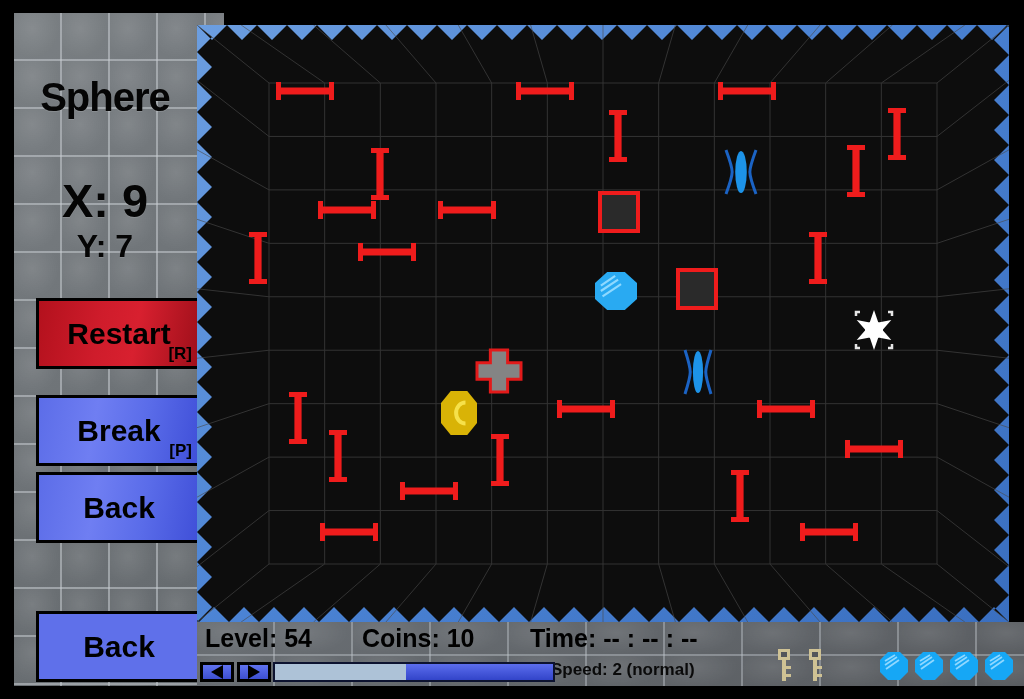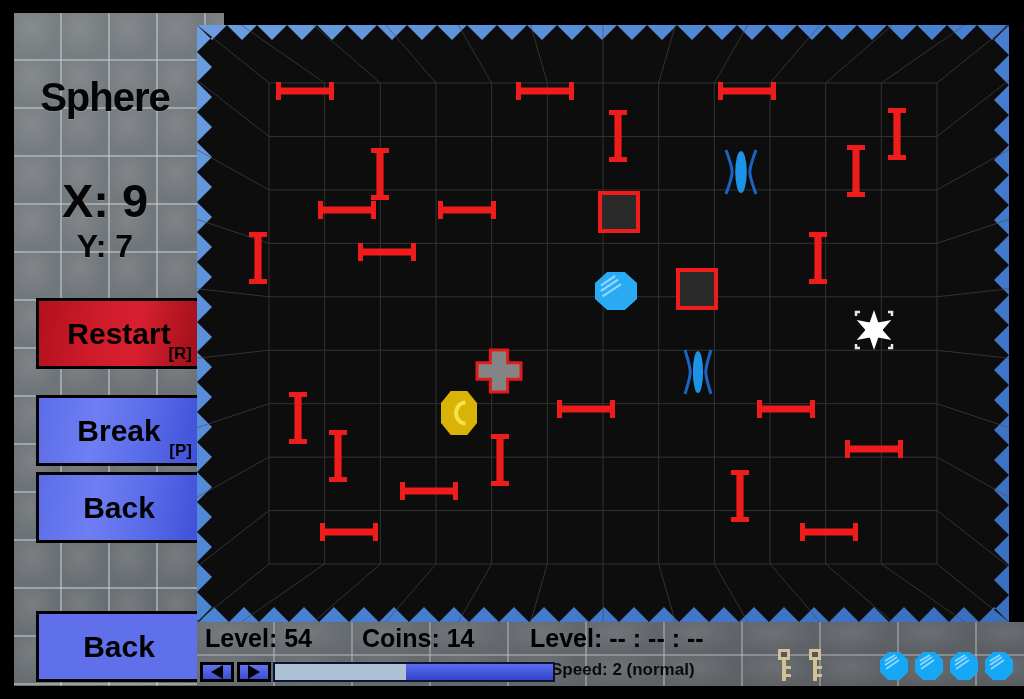--- a/index.html
+++ b/index.html
@@ -358,22 +358,22 @@
           <polygon points="22.0,2.0 26.3,14.6 39.3,12.0 30.5,22.0 39.3,32.0 26.3,29.4 22.0,42.0 17.8,29.4 4.7,32.0 13.5,22.0 4.7,12.0 17.7,14.6" fill="#ffffff"></polygon>
           <circle cx="22" cy="22" r="9" fill="#ffffff"></circle>
           <path d="M8,4 L4,4 L4,8 M36,4 L40,4 L40,8
                          M8,40 L4,40 L4,36 M36,40 L40,40 L40,36" stroke="#e6e6e6" stroke-width="2.5" fill="none"></path>
         </svg>
       </div>
   </div>
 
   <div id="status">
     <div class="stat-text" id="lbl-level">Level: 54</div>
-    <div class="stat-text" id="lbl-coins">Coins: 14</div>
-    <div class="stat-text" id="lbl-time">Level: -- : -- : --</div>
+    <div class="stat-text" id="lbl-coins">Coins: 10</div>
+    <div class="stat-text" id="lbl-time">Time: -- : -- : --</div>
     <div class="stat-text" id="lbl-speed">Speed: 2 (normal)</div>
 
     <div class="arrow-btn" id="arrow-prev">
       <div class="tri tri-l"></div>
     </div>
     <div class="arrow-btn" id="arrow-next">
       <div class="tri tri-r"></div>
     </div>
 
     <div id="progress">

